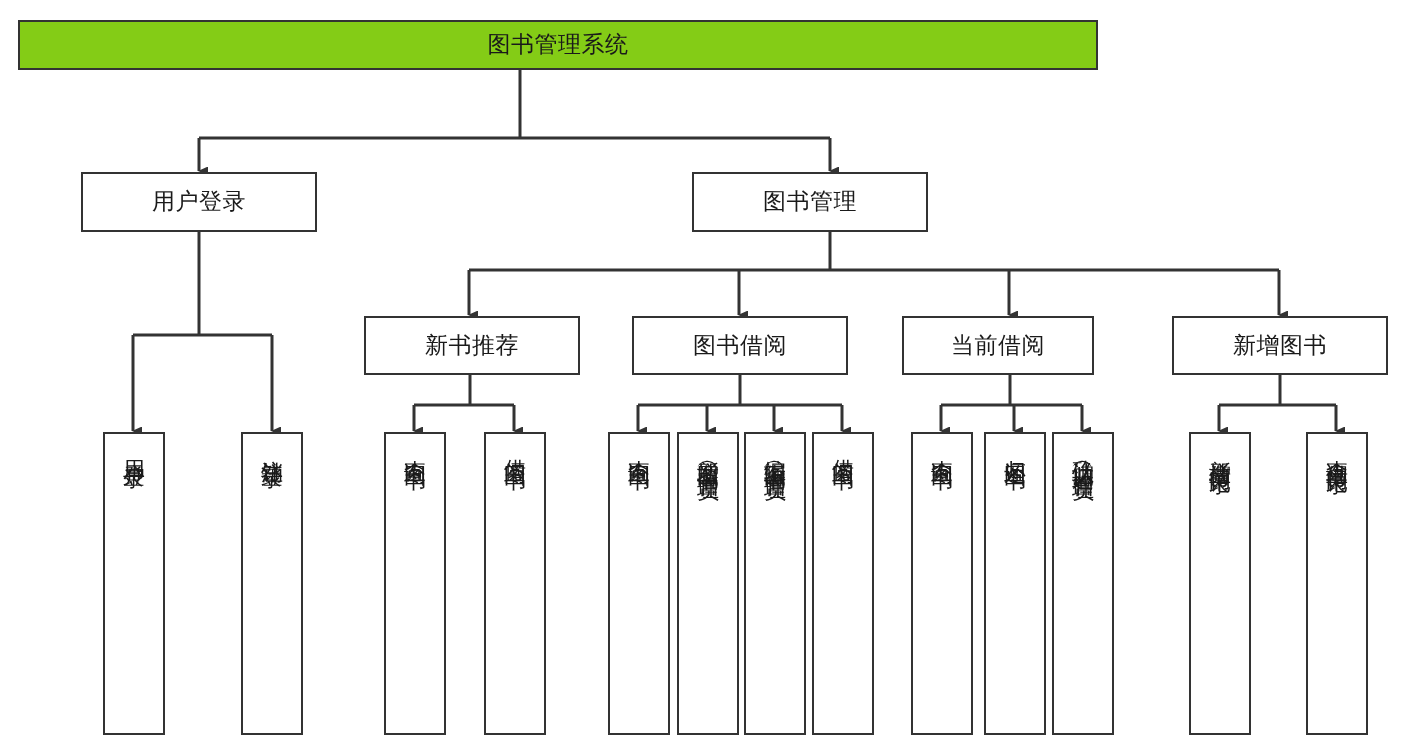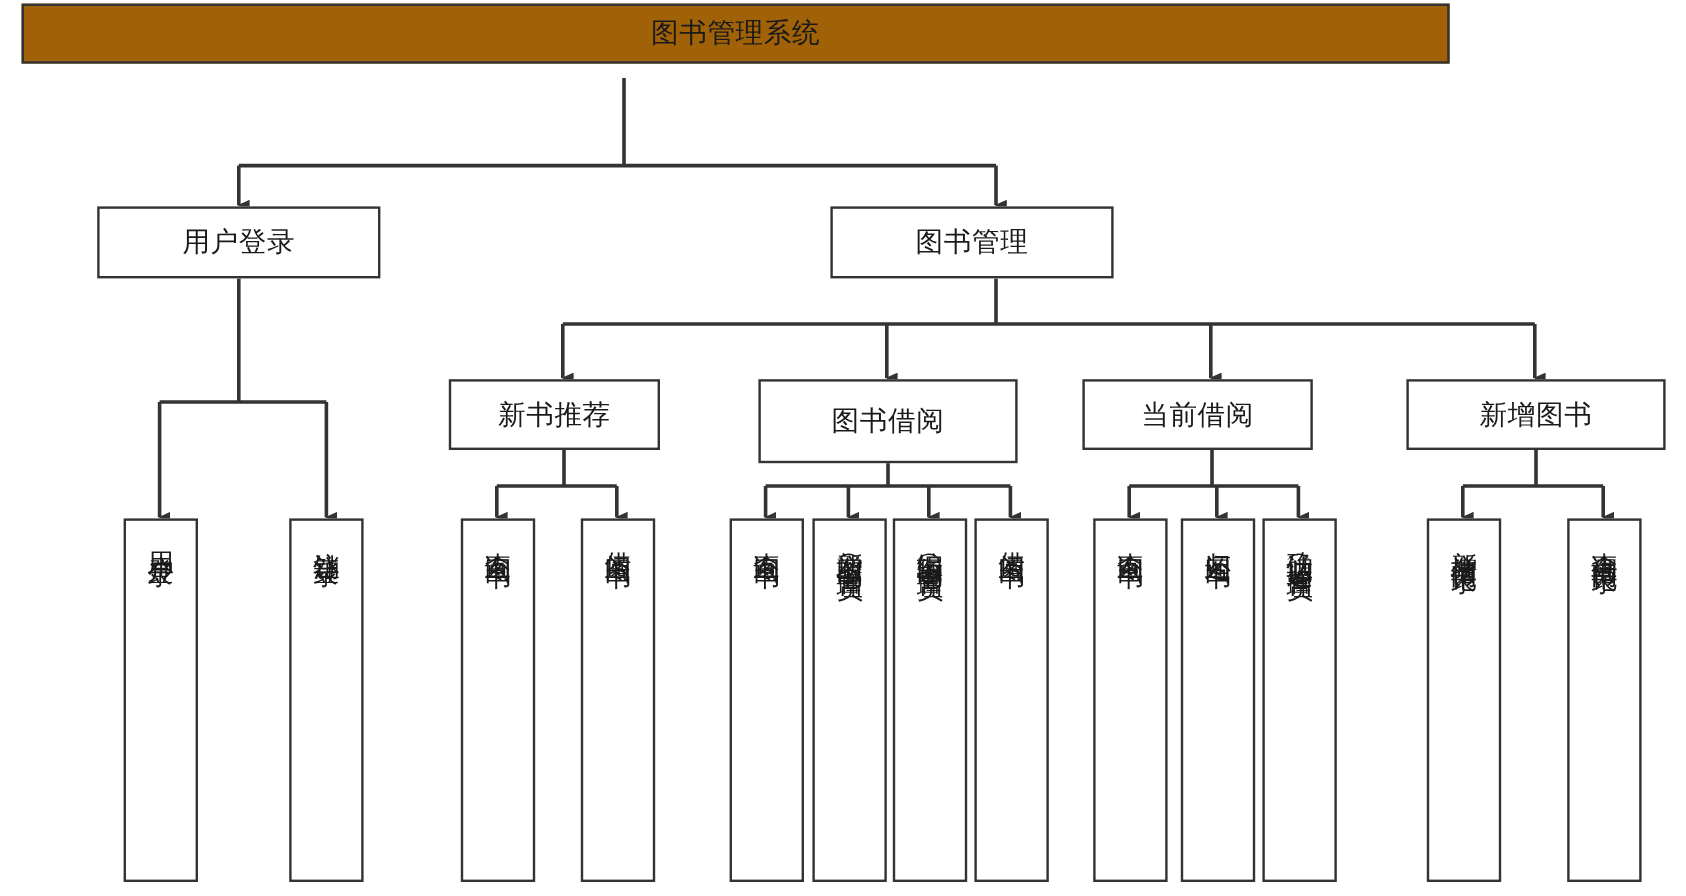--- a/index.html
+++ b/index.html
@@ -109,33 +109,33 @@
         <line x1="1014" y1="405" x2="1014" y2="431" stroke="#333333" stroke-width="3" marker-end="url(#arrowhead)"></line>
         <line x1="1082" y1="405" x2="1082" y2="431" stroke="#333333" stroke-width="3" marker-end="url(#arrowhead)"></line>
         <line x1="1280" y1="375" x2="1280" y2="405" stroke="#333333" stroke-width="3"></line>
         <line x1="1219" y1="405" x2="1336" y2="405" stroke="#333333" stroke-width="3"></line>
         <line x1="1219" y1="405" x2="1219" y2="431" stroke="#333333" stroke-width="3" marker-end="url(#arrowhead)"></line>
         <line x1="1336" y1="405" x2="1336" y2="431" stroke="#333333" stroke-width="3" marker-end="url(#arrowhead)"></line>
       </g>
   </svg>
 
   <div id="node-layer">
-      <div class="node horizontal root" style="left: 18px; top: 3px; width: 1190px; height: 50px; border-color: rgb(51, 51, 51); background: #a16207;">
+      <div class="node horizontal root" style="left: 18px; top: 20px; width: 1080px; height: 50px; border-color: rgb(51, 51, 51); background: #84cc16;">
         <span class="node-label">图书管理系统</span>
       </div>
       <div class="node horizontal" style="left: 81px; top: 172px; width: 236px; height: 60px; border-color: rgb(51, 51, 51); background: rgb(255, 255, 255);">
         <span class="node-label">用户登录</span>
       </div>
       <div class="node horizontal" style="left: 692px; top: 172px; width: 236px; height: 60px; border-color: rgb(51, 51, 51); background: rgb(255, 255, 255);">
         <span class="node-label">图书管理</span>
       </div>
-      <div class="node horizontal" style="left: 374px; top: 316px; width: 176px; height: 59px; border-color: rgb(51, 51, 51); background: rgb(255, 255, 255);">
+      <div class="node horizontal" style="left: 364px; top: 316px; width: 216px; height: 59px; border-color: rgb(51, 51, 51); background: rgb(255, 255, 255);">
         <span class="node-label">新书推荐</span>
       </div>
-      <div class="node horizontal" style="left: 632px; top: 316px; width: 216px; height: 70px; border-color: rgb(51, 51, 51); background: rgb(255, 255, 255);">
+      <div class="node horizontal" style="left: 632px; top: 316px; width: 216px; height: 59px; border-color: rgb(51, 51, 51); background: rgb(255, 255, 255);">
         <span class="node-label">图书借阅</span>
       </div>
       <div class="node horizontal" style="left: 902px; top: 316px; width: 192px; height: 59px; border-color: rgb(51, 51, 51); background: rgb(255, 255, 255);">
         <span class="node-label">当前借阅</span>
       </div>
       <div class="node horizontal" style="left: 1172px; top: 316px; width: 216px; height: 59px; border-color: rgb(51, 51, 51); background: rgb(255, 255, 255);">
         <span class="node-label">新增图书</span>
       </div>
       <div class="node vertical" style="left: 103px; top: 432px; width: 62px; height: 303px; border-color: rgb(51, 51, 51); background: rgb(255, 255, 255);">
         <span class="node-label">用户登录</span>

